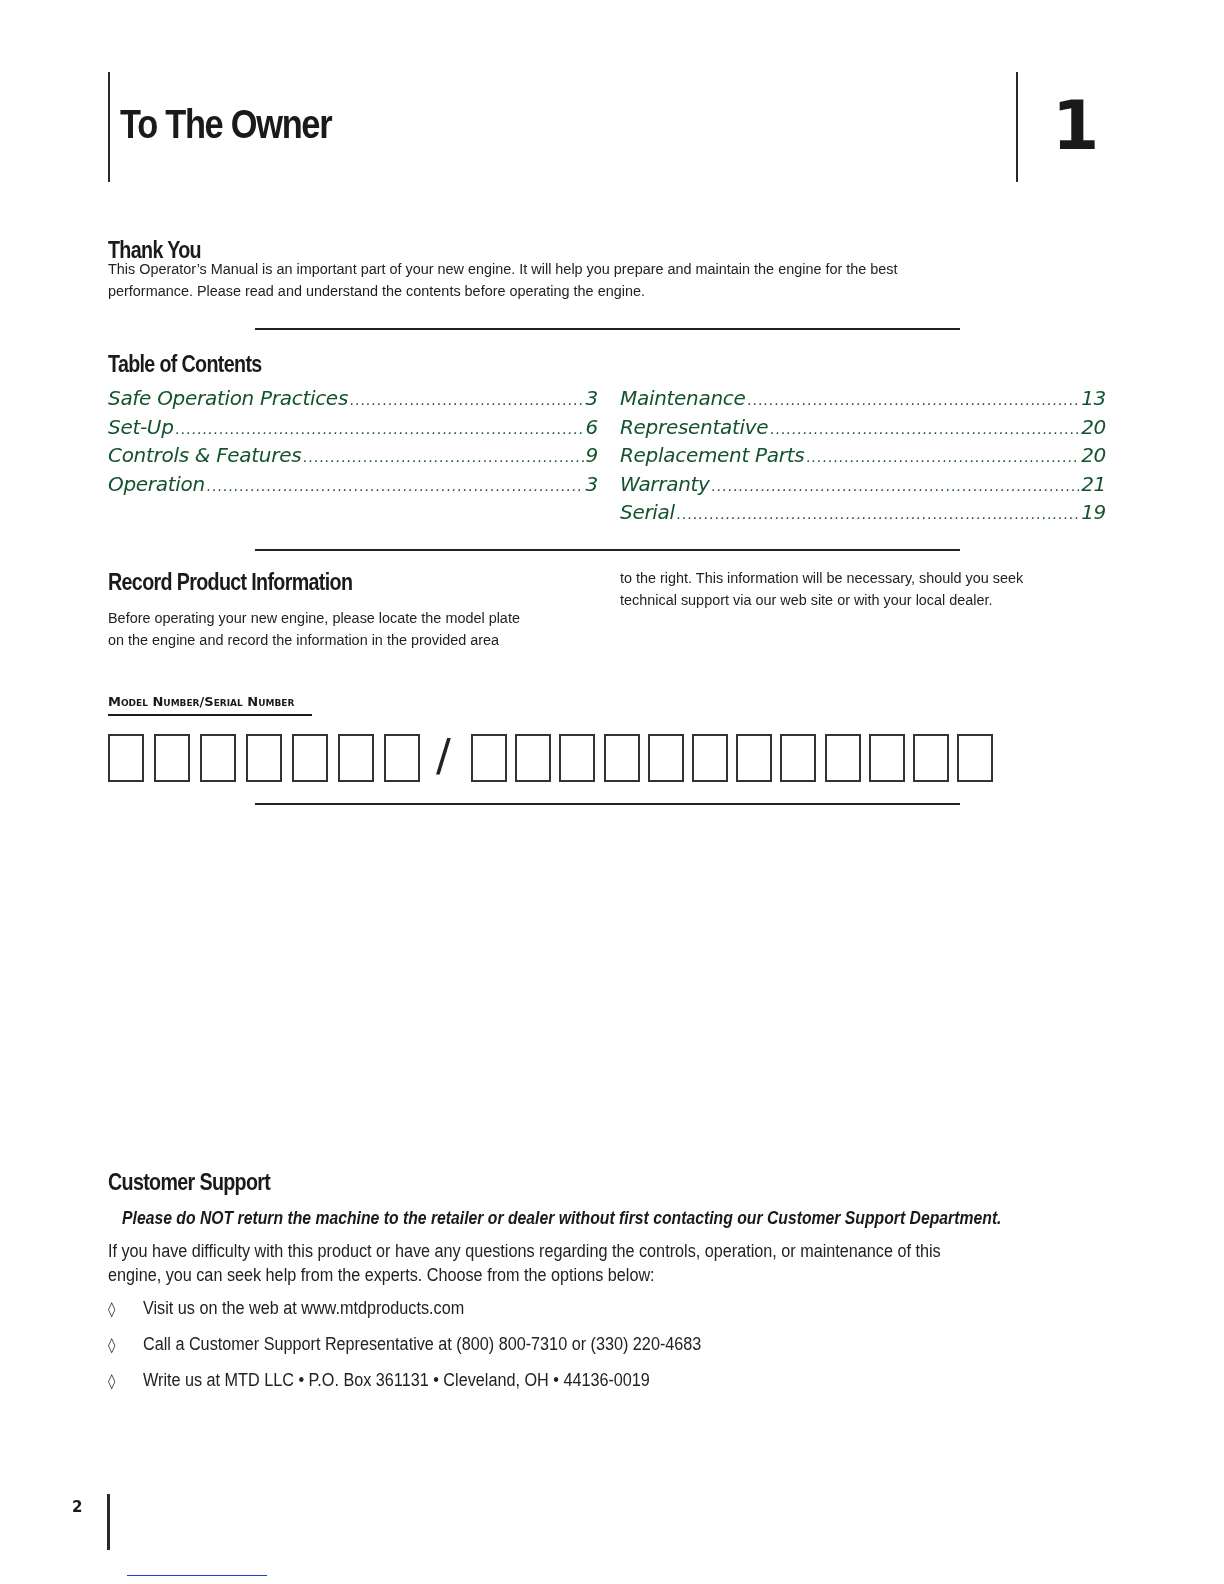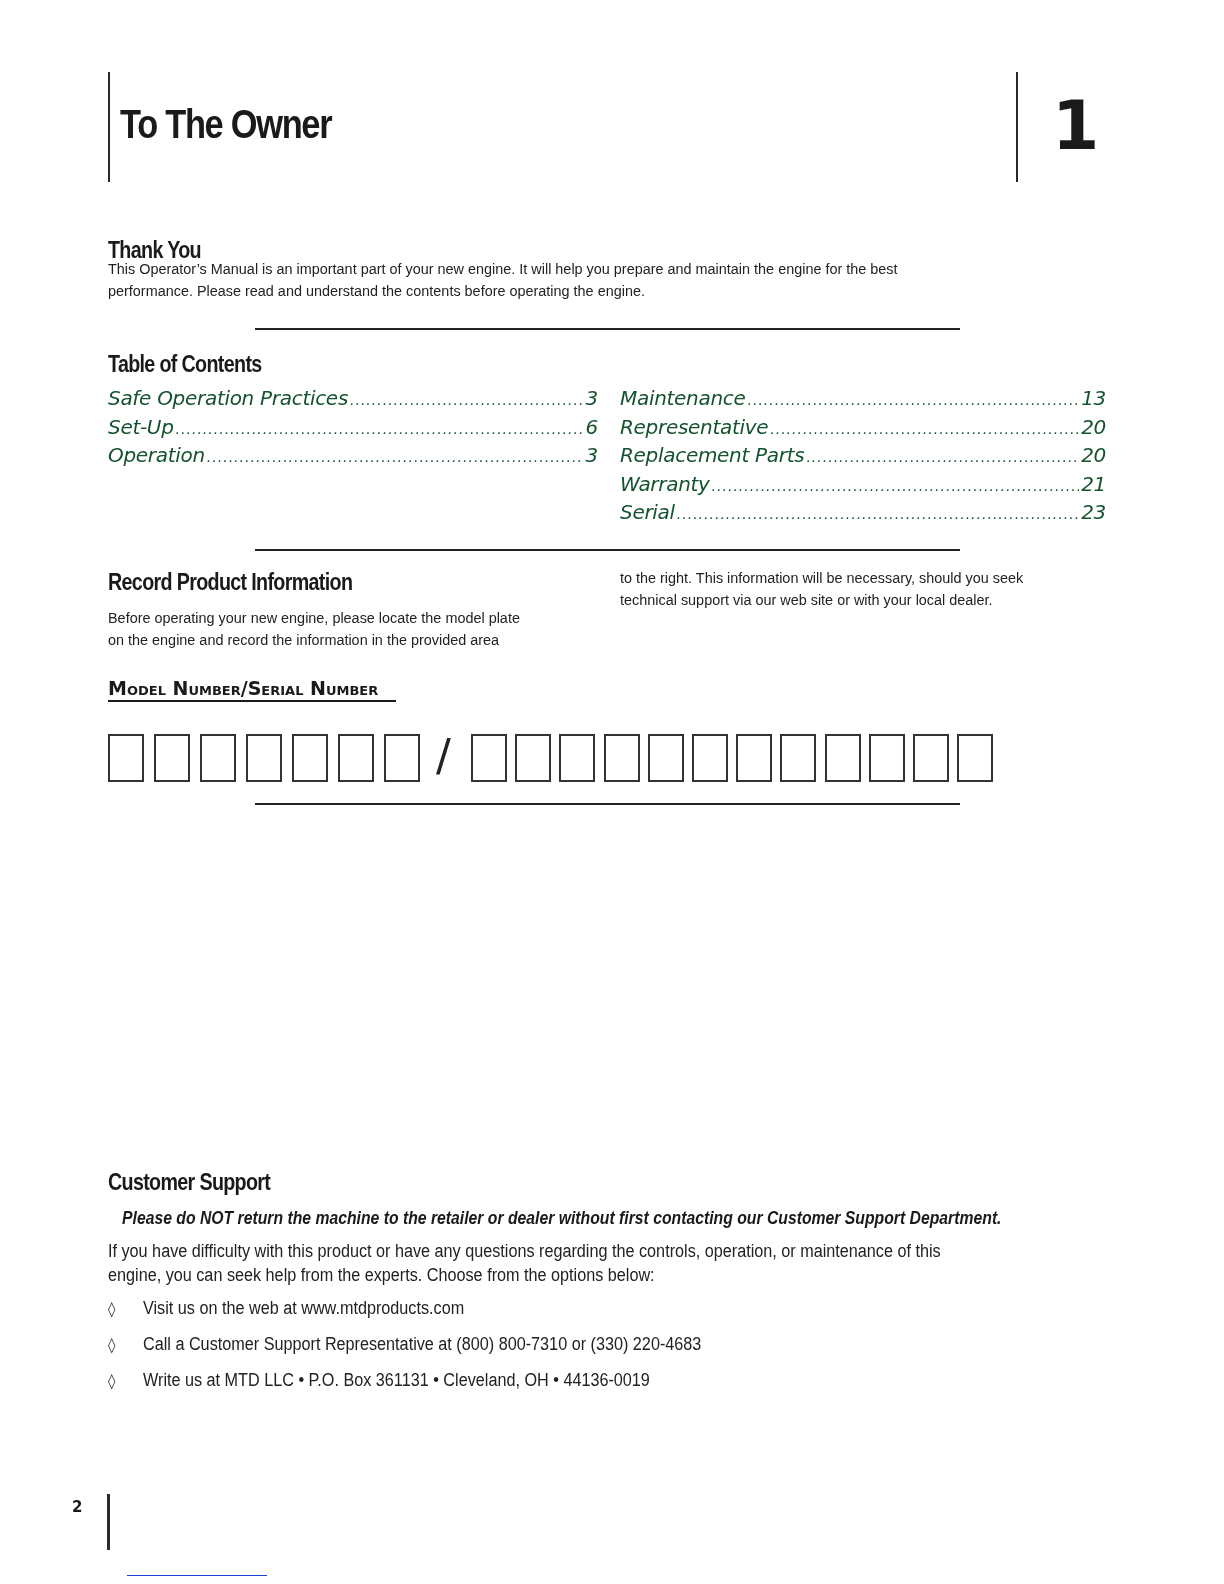--- a/index.html
+++ b/index.html
@@ -10,21 +10,21 @@
   .chapnum { left: 1052px; top: 86px; font-family: "DejaVu Sans", sans-serif; font-weight: bold; font-size: 68px; color: #1a1a1a; }
   .h2 { font-family: "Liberation Sans", sans-serif; font-weight: bold; font-size: 24px; letter-spacing: -0.8px; transform: scaleX(0.82); transform-origin: left top; color: #1a1a1a; white-space: nowrap; }
   .body { font-family: "Liberation Sans", sans-serif; font-size: 15.5px; line-height: 22px; color: #222; transform: scaleX(0.93); transform-origin: left top; white-space: nowrap; }
   .rule { position: absolute; left: 255px; width: 705px; height: 2px; background: #222; }
   .toc { position: absolute; width: 490px; }
   .toc-row { display: flex; align-items: baseline; height: 28.5px; font-family: "DejaVu Sans", sans-serif; font-style: italic; font-size: 20px; color: #14532d; letter-spacing: -0.3px; justify-content: center; }
   .toc-label { white-space: nowrap; }
   .toc-dots { flex: 1; overflow: hidden; white-space: nowrap; font-size: 14px; letter-spacing: 1px; margin: 0 2px; }
   .toc-dots::after { content: "...................................................................................................................................................."; }
   .toc-page { white-space: nowrap; }
-  .smallcaps-head { left: 108px; top: 676px; font-family: "DejaVu Sans", sans-serif; font-weight: bold; font-variant: small-caps; font-size: 19px; color: #1a1a1a; border-bottom: 2px solid #1a1a1a; padding-right: 18px; line-height: 24px; }
+  .smallcaps-head { left: 108px; top: 690px; font-family: "DejaVu Sans", sans-serif; font-weight: bold; font-variant: small-caps; font-size: 13px; color: #1a1a1a; border-bottom: 2px solid #1a1a1a; padding-right: 18px; line-height: 24px; }
   .boxrow { position: absolute; top: 734px; display: flex; gap: 10px; }
   .box { width: 33px; height: 48px; border: 2px solid #333; box-sizing: border-box; width: 36px; }
   .slash { left: 436px; top: 730px; font-family: "DejaVu Sans", sans-serif; font-size: 44px; color: #222; }
   .warn { left: 122px; top: 1208px; font-family: "Liberation Sans", sans-serif; font-weight: bold; font-style: italic; font-size: 17.5px; color: #1a1a1a; transform: scaleX(0.9); transform-origin: left top; white-space: nowrap; }
   .bullet { position: absolute; left: 108px; font-family: "DejaVu Sans", sans-serif; font-size: 15px; color: #333; }
   .bullet-text { position: absolute; left: 143px; font-family: "Liberation Sans", sans-serif; font-size: 18px; color: #222; transform: scaleX(0.9); transform-origin: left top; white-space: nowrap; }
   .pagenum { left: 72px; top: 1498px; font-family: "DejaVu Sans", sans-serif; font-weight: bold; font-size: 15px; color: #1a1a1a; }
   .blue-line { left: 127px; top: 1575px; width: 140px; height: 1px; background: #1f3fd6; }
 </style>
 </head>
@@ -48,20 +48,25 @@
       <span class="toc-label">Safe Operation Practices</span>
       <span class="toc-dots"></span>
       <span class="toc-page">3</span>
     </div>
   <div class="toc-row">
       <span class="toc-label">Set-Up</span>
       <span class="toc-dots"></span>
       <span class="toc-page">6</span>
     </div>
   <div class="toc-row">
+      <span class="toc-label">Controls &amp; Features</span>
+      <span class="toc-dots"></span>
+      <span class="toc-page">9</span>
+    </div>
+  <div class="toc-row">
       <span class="toc-label">Operation</span>
       <span class="toc-dots"></span>
       <span class="toc-page">3</span>
     </div>
 </div>
 
 <div class="toc" style="left:620px; top:386px; width:486px;">
   <div class="toc-row">
       <span class="toc-label">Maintenance</span>
       <span class="toc-dots"></span>
@@ -78,21 +83,21 @@
       <span class="toc-page">20</span>
     </div>
   <div class="toc-row">
       <span class="toc-label">Warranty</span>
       <span class="toc-dots"></span>
       <span class="toc-page">21</span>
     </div>
   <div class="toc-row">
       <span class="toc-label">Serial</span>
       <span class="toc-dots"></span>
-      <span class="toc-page">23</span>
+      <span class="toc-page">19</span>
     </div>
 </div>
 
 <div class="rule" style="top:549px;"></div>
 
 <div class="abs h2" style="left:108px; top:568px;">Record Product Information</div>
 <div class="abs body" style="left:108px; top:607px;">Before operating your new engine, please locate the model plate</div>
 <div class="abs body" style="left:108px; top:629px;">on the engine and record the information in the provided area</div>
 <div class="abs body" style="left:620px; top:567px;">to the right. This information will be necessary, should you seek</div>
 <div class="abs body" style="left:620px; top:589px;">technical support via our web site or with your local dealer.</div>

